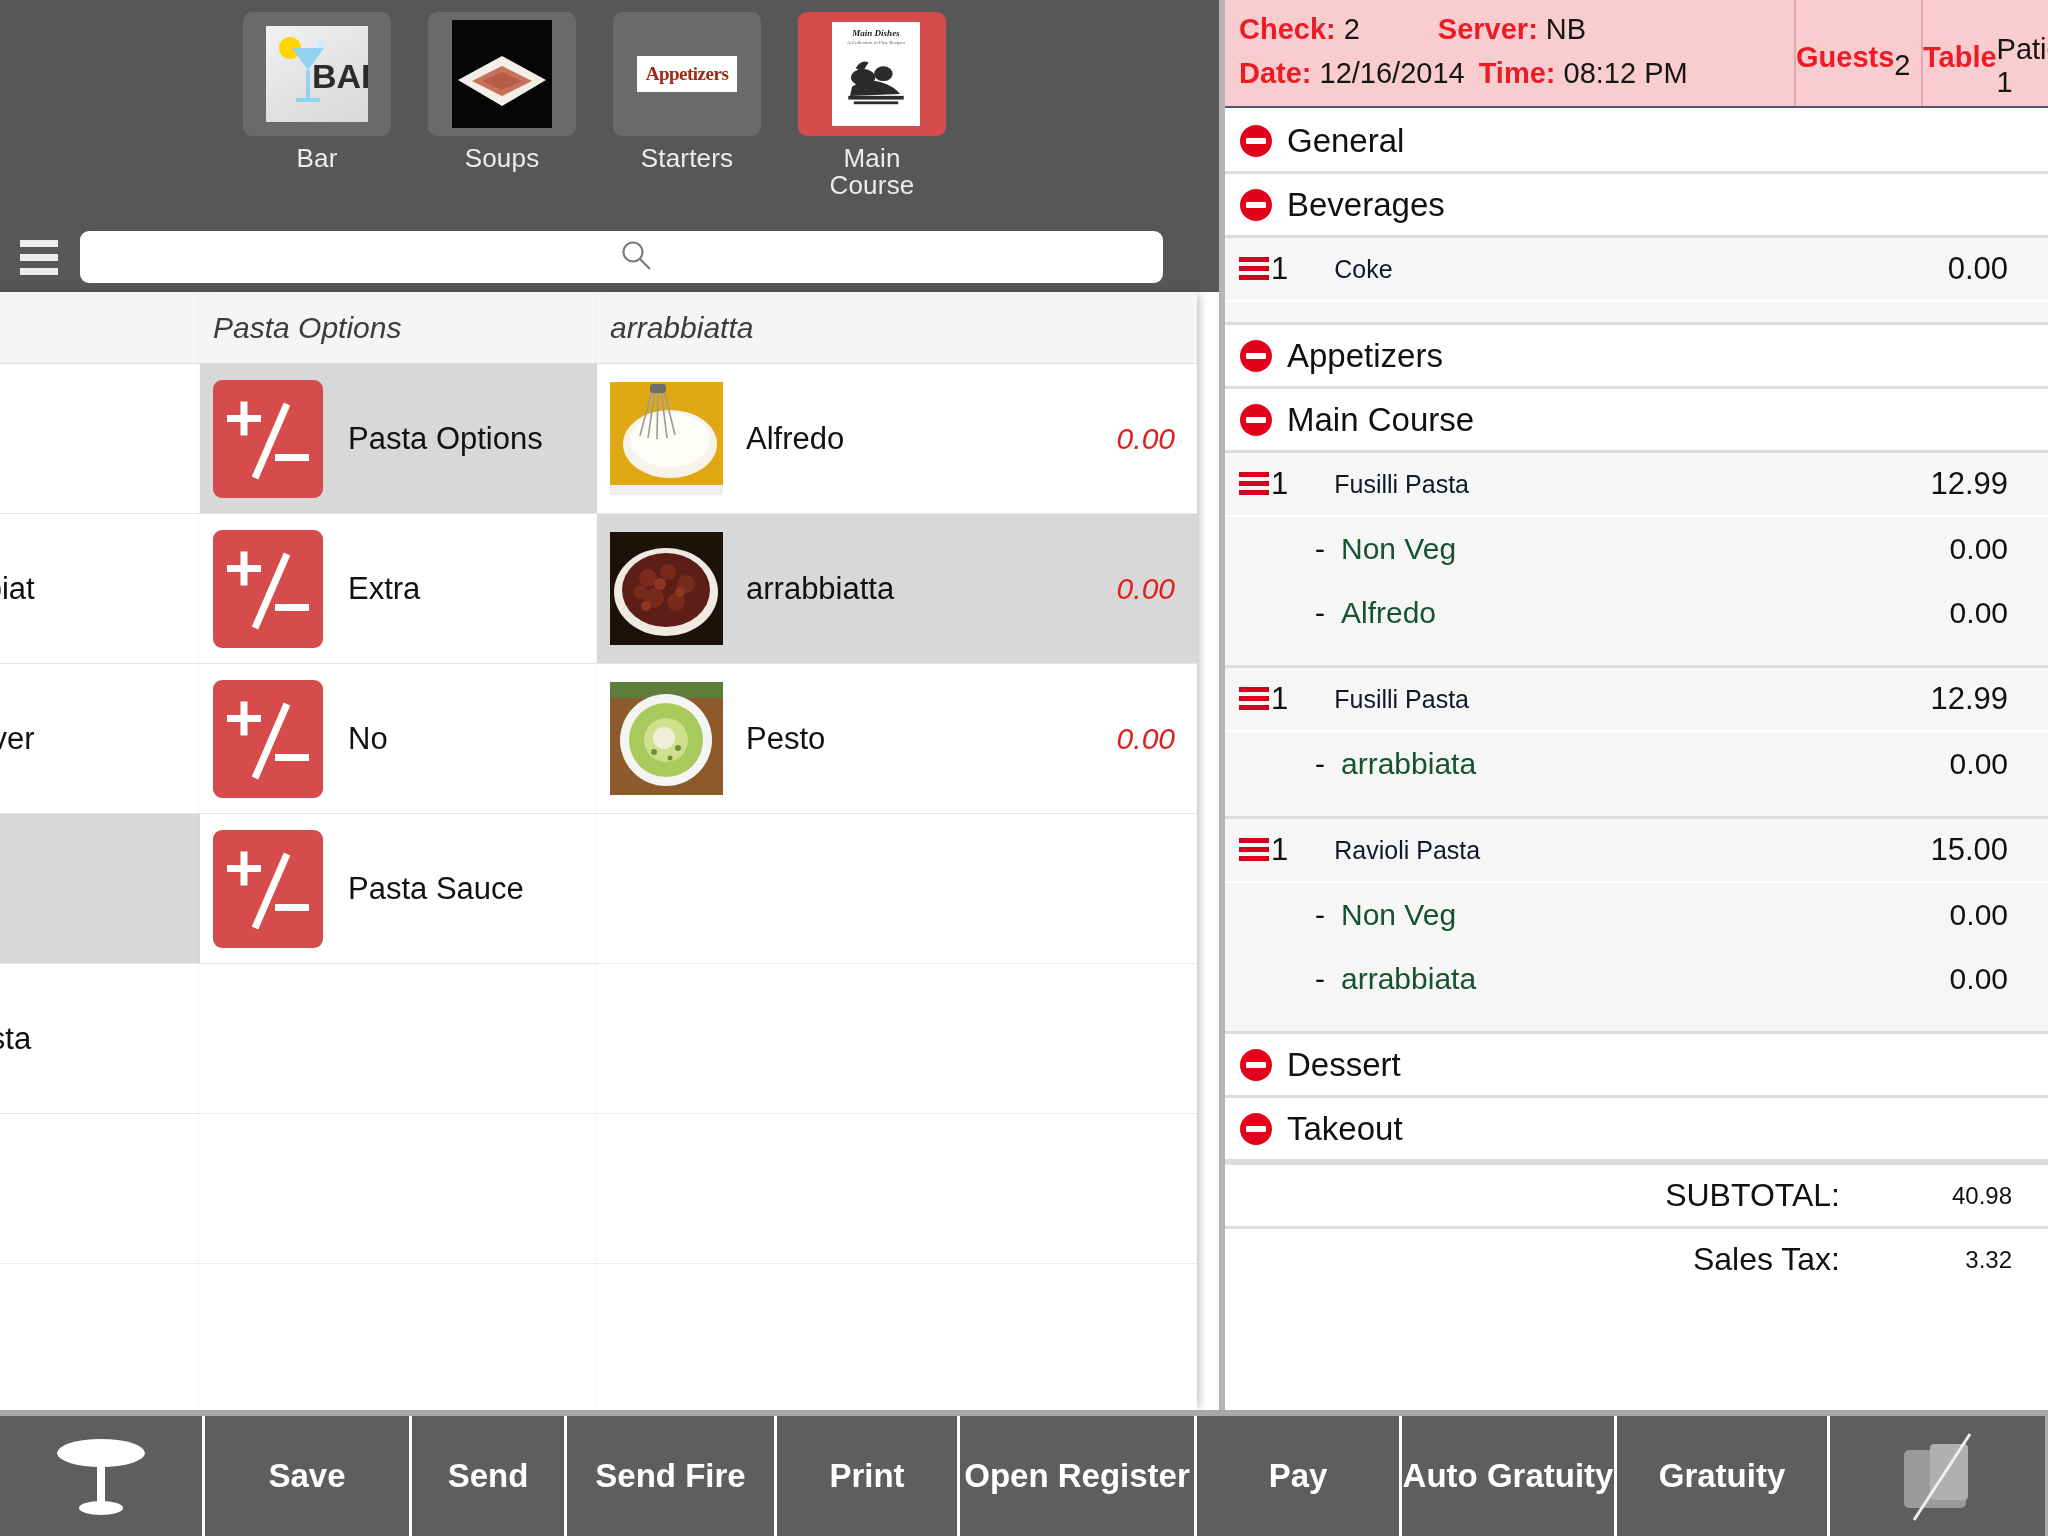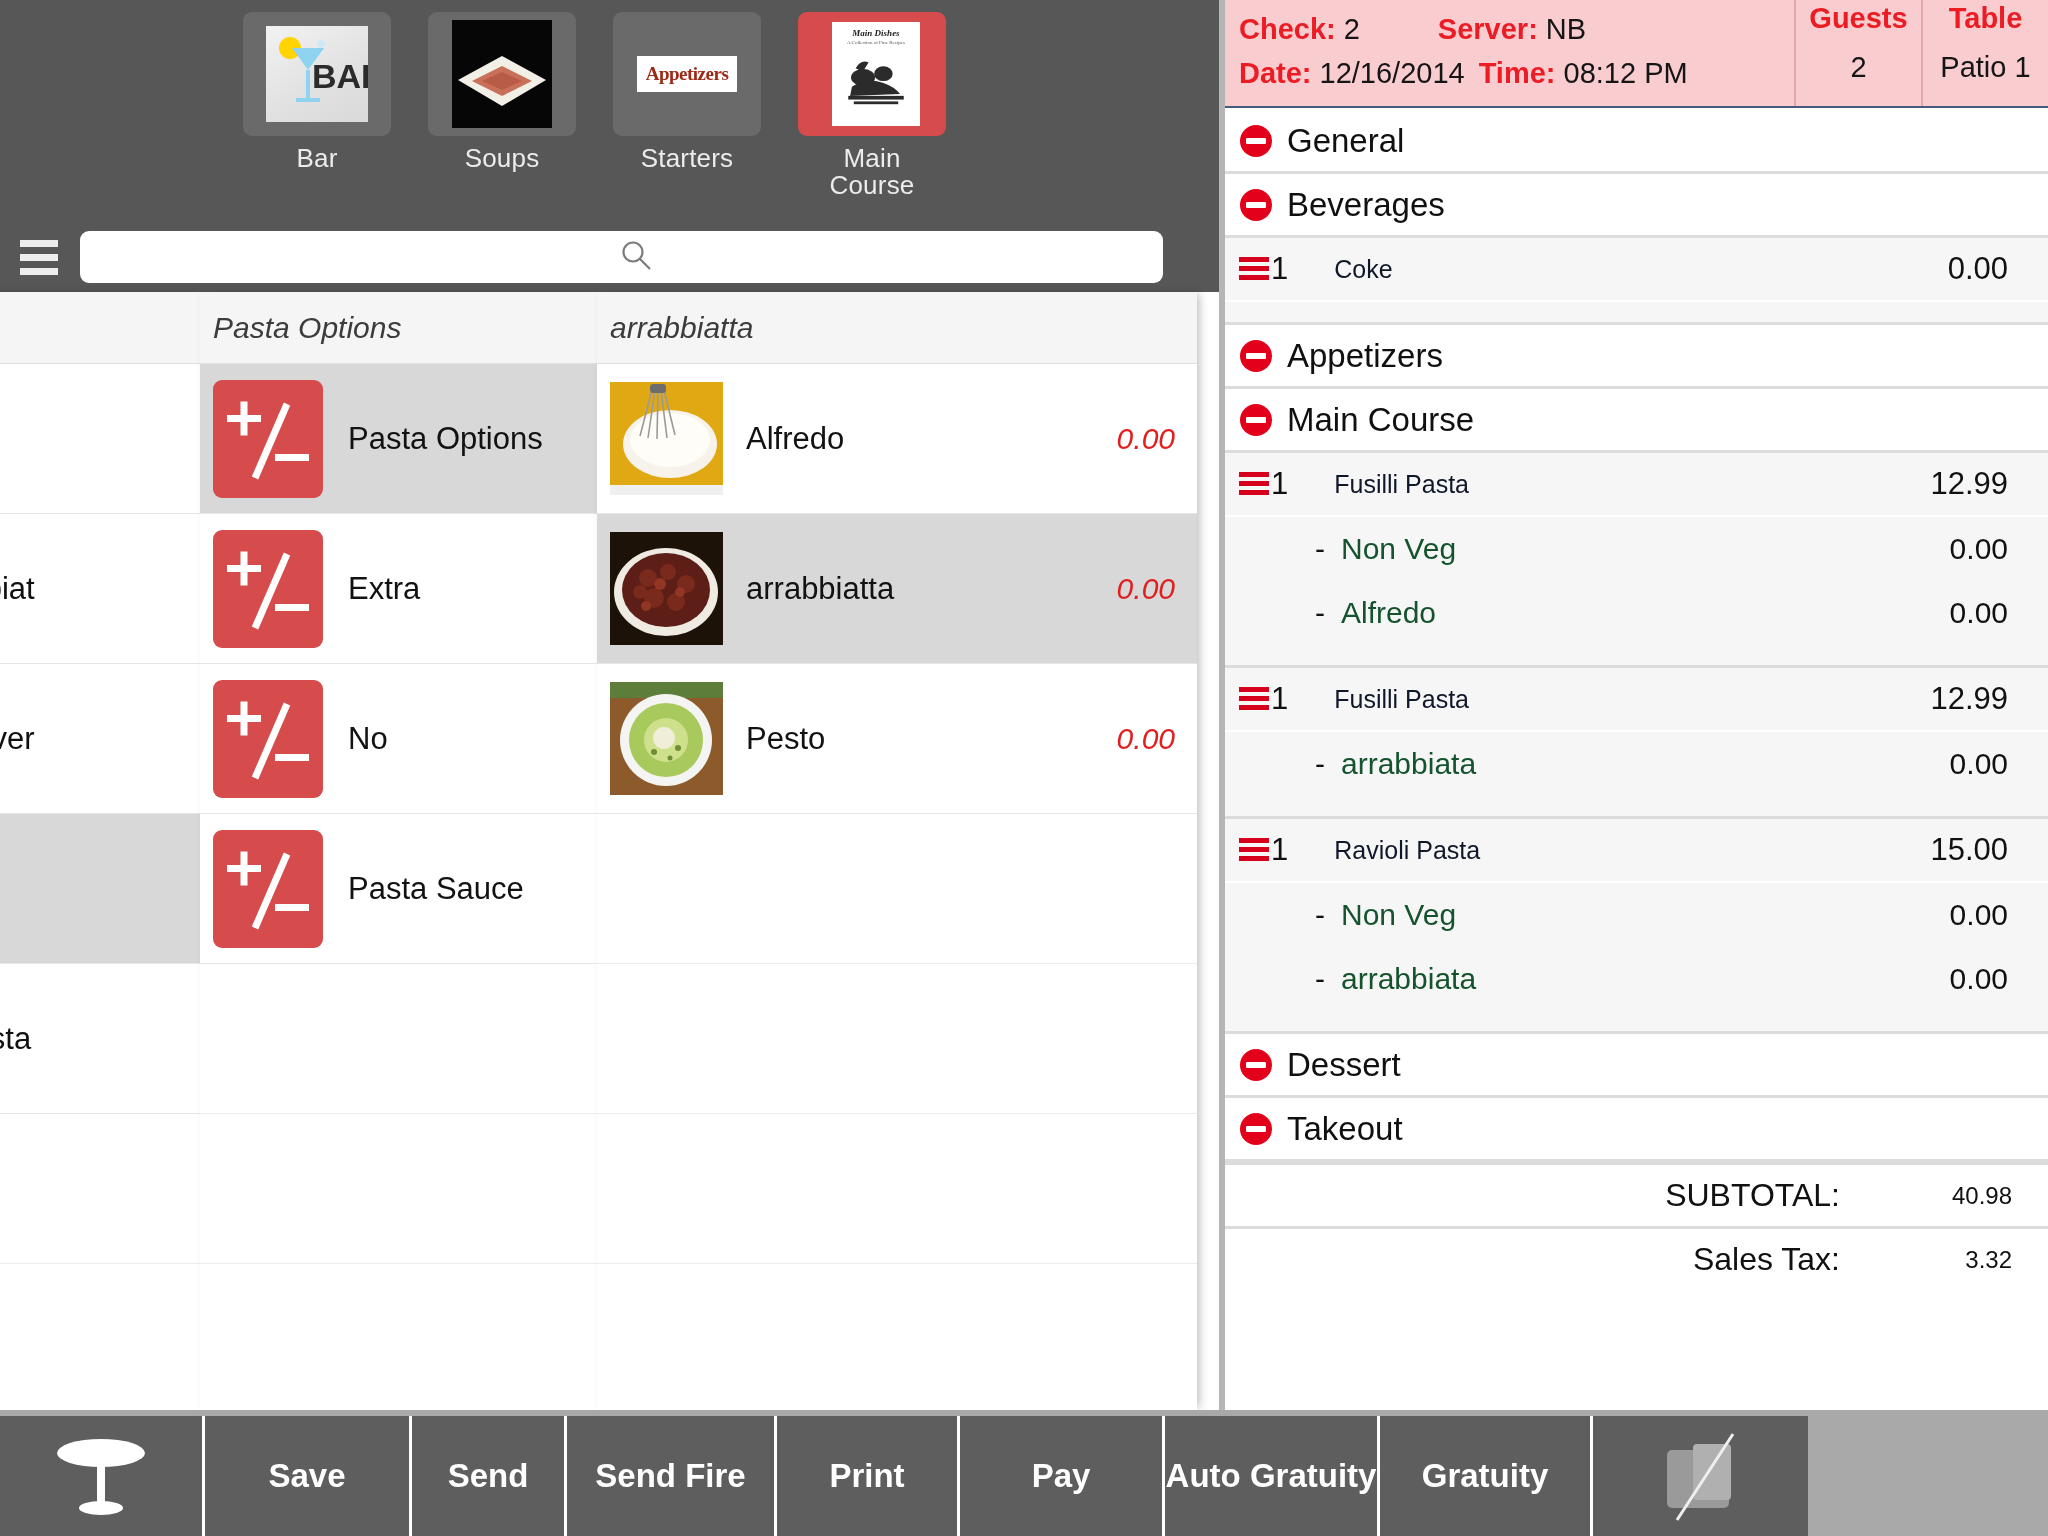--- a/index.html
+++ b/index.html
@@ -149,21 +149,21 @@
     height: 108px; background: #f9ccd0; display: flex;
     border-bottom: 2px solid #4a5a7a;
   }
   #check-header-left { flex: 1; padding: 13px 0 0 14px; position: relative; }
   .chk-line { display: flex; align-items: baseline; height: 44px; }
   .chk-lbl { color: #ec1c24; font-weight: bold; font-size: 29px; }
   .chk-val { color: #151515; font-size: 29px; margin-left: 8px; }
   .chk-gap { width: 78px; }
   .chk-cell {
     width: 127px; border-left: 2px solid #e0a9ae;
-    display: flex; flex-direction: column; align-items: center; padding-top: 2px;
+    display: flex; align-items: center; padding-top: 9px;
   }
   .chk-cell-lbl { color: #ec1c24; font-weight: bold; font-size: 29px; }
   .chk-cell-val { color: #151515; font-size: 29px; margin-top: 16px; }
 
   #order-list { position: absolute; top: 110px; left: 0; width: 823px; height: 1180px; overflow: hidden; }
 
   .cat-row {
     height: 64px; background: #fff; display: flex; align-items: center;
     padding-left: 14px; border-bottom: 3px solid #dcdcdc;
   }
@@ -620,20 +620,23 @@
       </div>
       <div class="tb-btn w-send">
         <span>Send</span>
       </div>
       <div class="tb-btn w-sendfire">
         <span>Send Fire</span>
       </div>
       <div class="tb-btn w-print">
         <span>Print</span>
       </div>
+      <div class="tb-btn w-openreg">
+        <span>Open Register</span>
+      </div>
       <div class="tb-btn w-pay">
         <span>Pay</span>
       </div>
       <div class="tb-btn w-autograt">
         <span>Auto Gratuity</span>
       </div>
       <div class="tb-btn w-feedback">
         <span>Gratuity</span>
       </div>
       <div class="tb-btn w-last">

